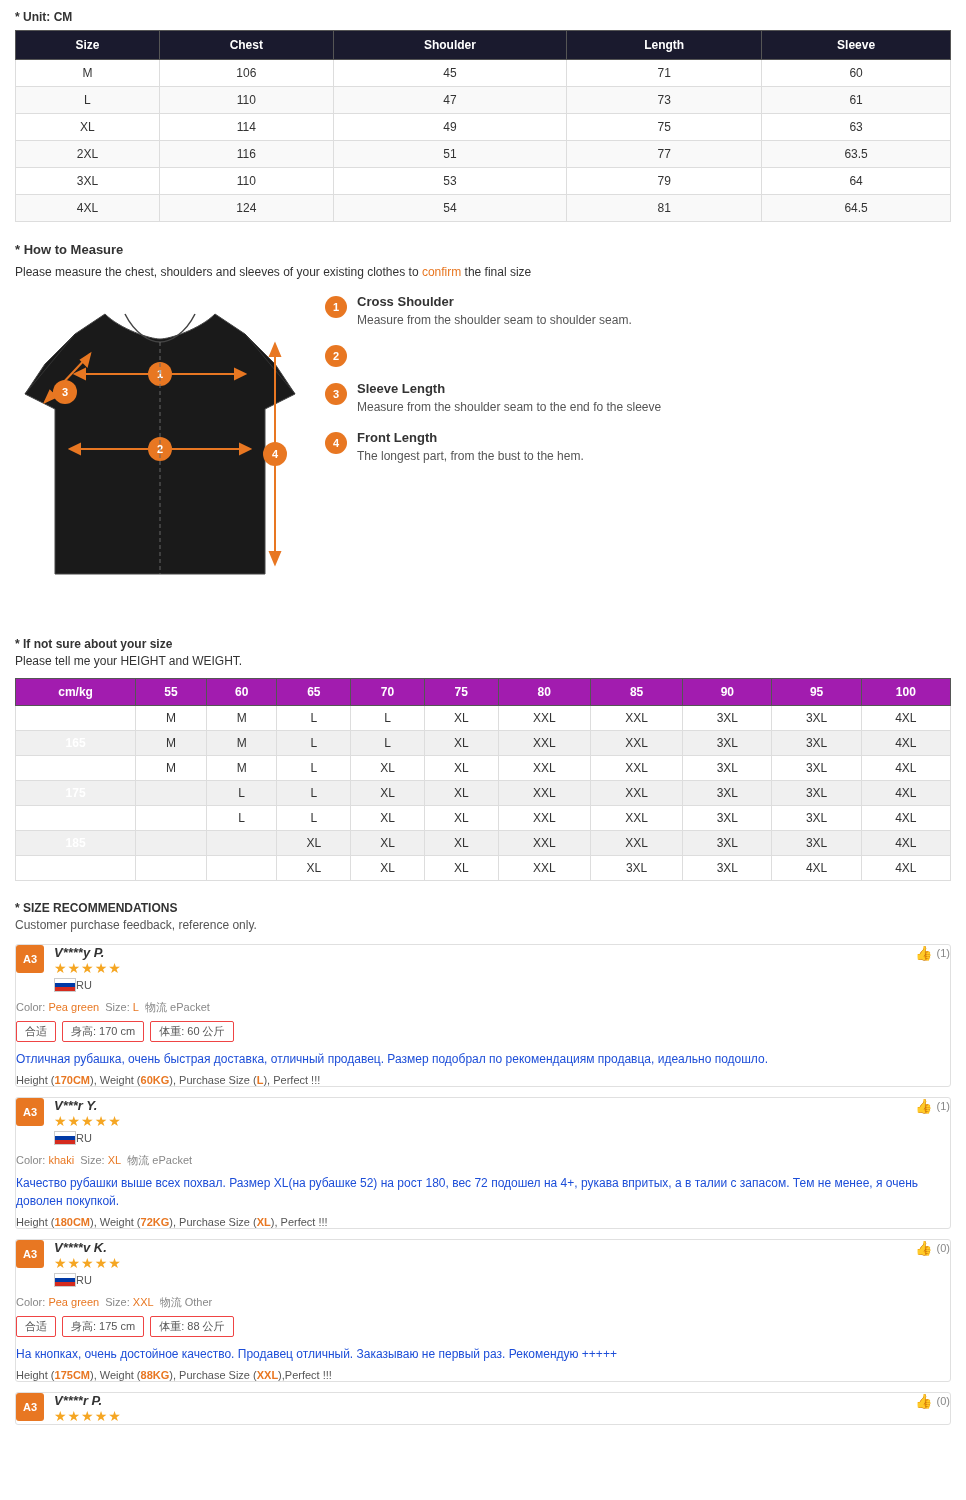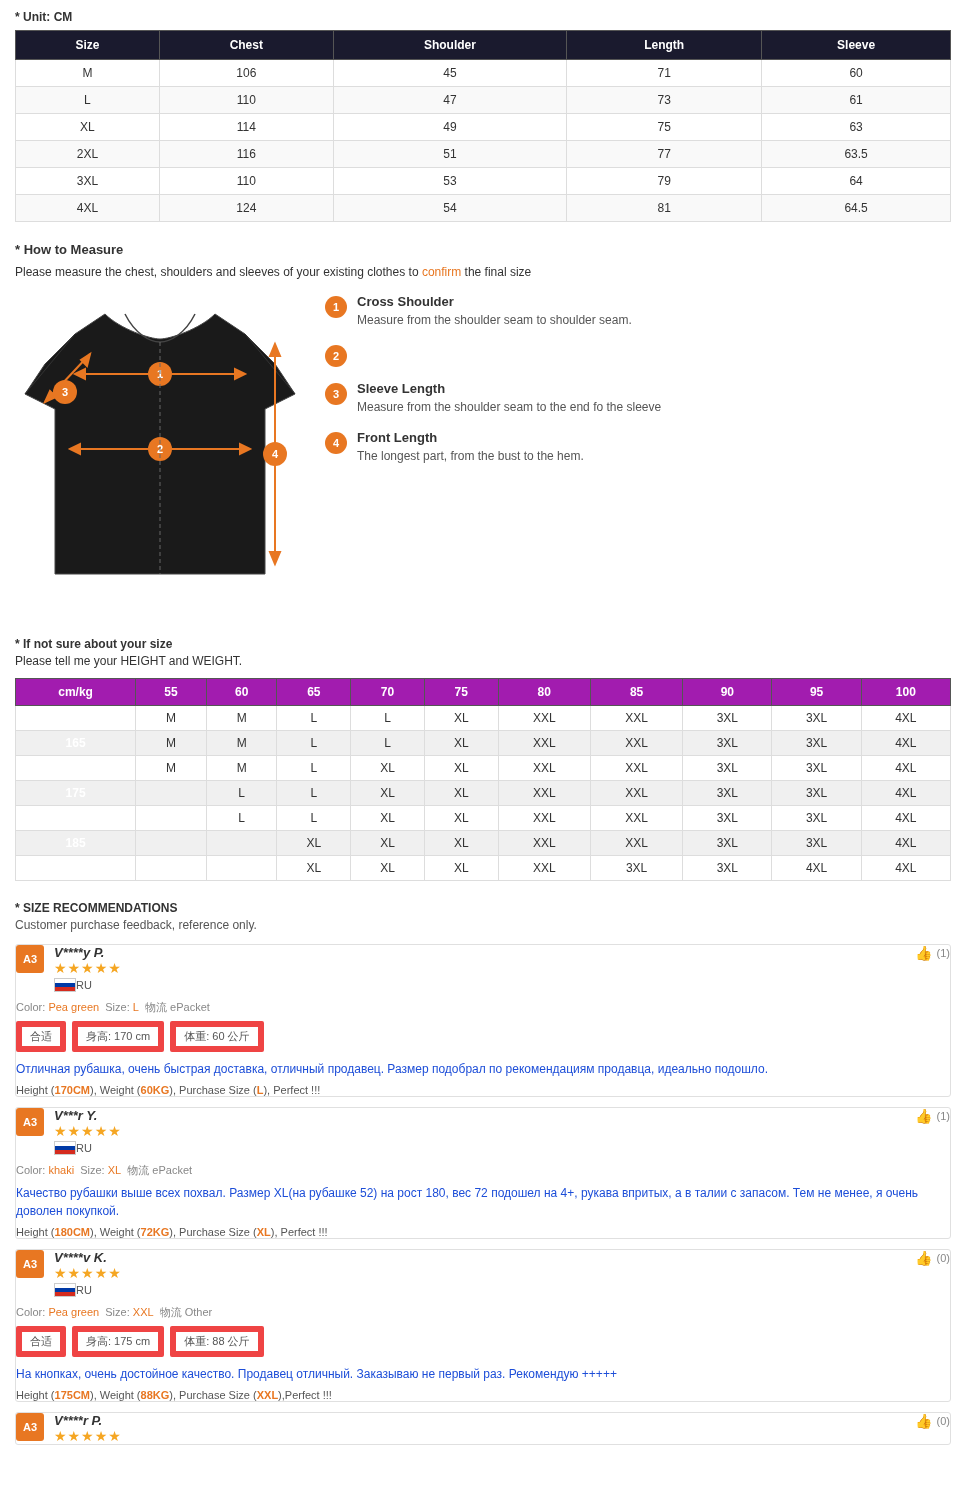--- a/index.html
+++ b/index.html
@@ -50,21 +50,21 @@
     
     .review-card { border: 1px solid #e0e0e0; border-radius: 3px; padding: 0; margin-bottom: 10px; }
     .avatar { width: 28px; height: 28px; background: #e87722; border-radius: 3px; color: #fff; font-size: 11px; font-weight: bold; display: flex; align-items: center; justify-content: center; flex-shrink: 0; }
     .reviewer-name { font-weight: bold; font-size: 13px; font-style: italic; }
     .stars { color: #f5a623; font-size: 14px; letter-spacing: 1px; }
     .country-flag { display: flex; align-items: center; margin-top: 2px; }
     .country-name { font-size: 11px; color: #555; }
     .review-meta { font-size: 11px; color: #888; margin-bottom: 6px; }
     .review-meta span { color: #e87722; }
     .tags { display: flex; gap: 6px; margin-bottom: 8px; }
-    .tag { border: 6px solid #ef4444; padding: 2px 8px; font-size: 11px; border-radius: 2px; color: #555; }
+    .tag { border: 1px solid #ef4444; padding: 2px 8px; font-size: 11px; border-radius: 2px; color: #555; }
     .review-body { font-size: 12px; line-height: 1.5; color: #1d4ed8; margin-bottom: 6px; }
     .review-footer { font-size: 11px; color: #555; }
     .review-footer span { color: #e87722; font-weight: bold; margin-top: 29px; }
     .like-btn { display: flex; align-items: center; gap: 4px; font-size: 11px; color: #888; }
     .like-count { font-size: 11px; }
     .thumb-icon { font-size: 14px; color: #888; }
     
     
     .ru-flag { display: inline-flex; flex-direction: column; width: 22px; height: 14px; overflow: hidden; border: 1px solid #ccc; }
     .ru-flag .stripe1 { flex: 1; background: #fff; }

